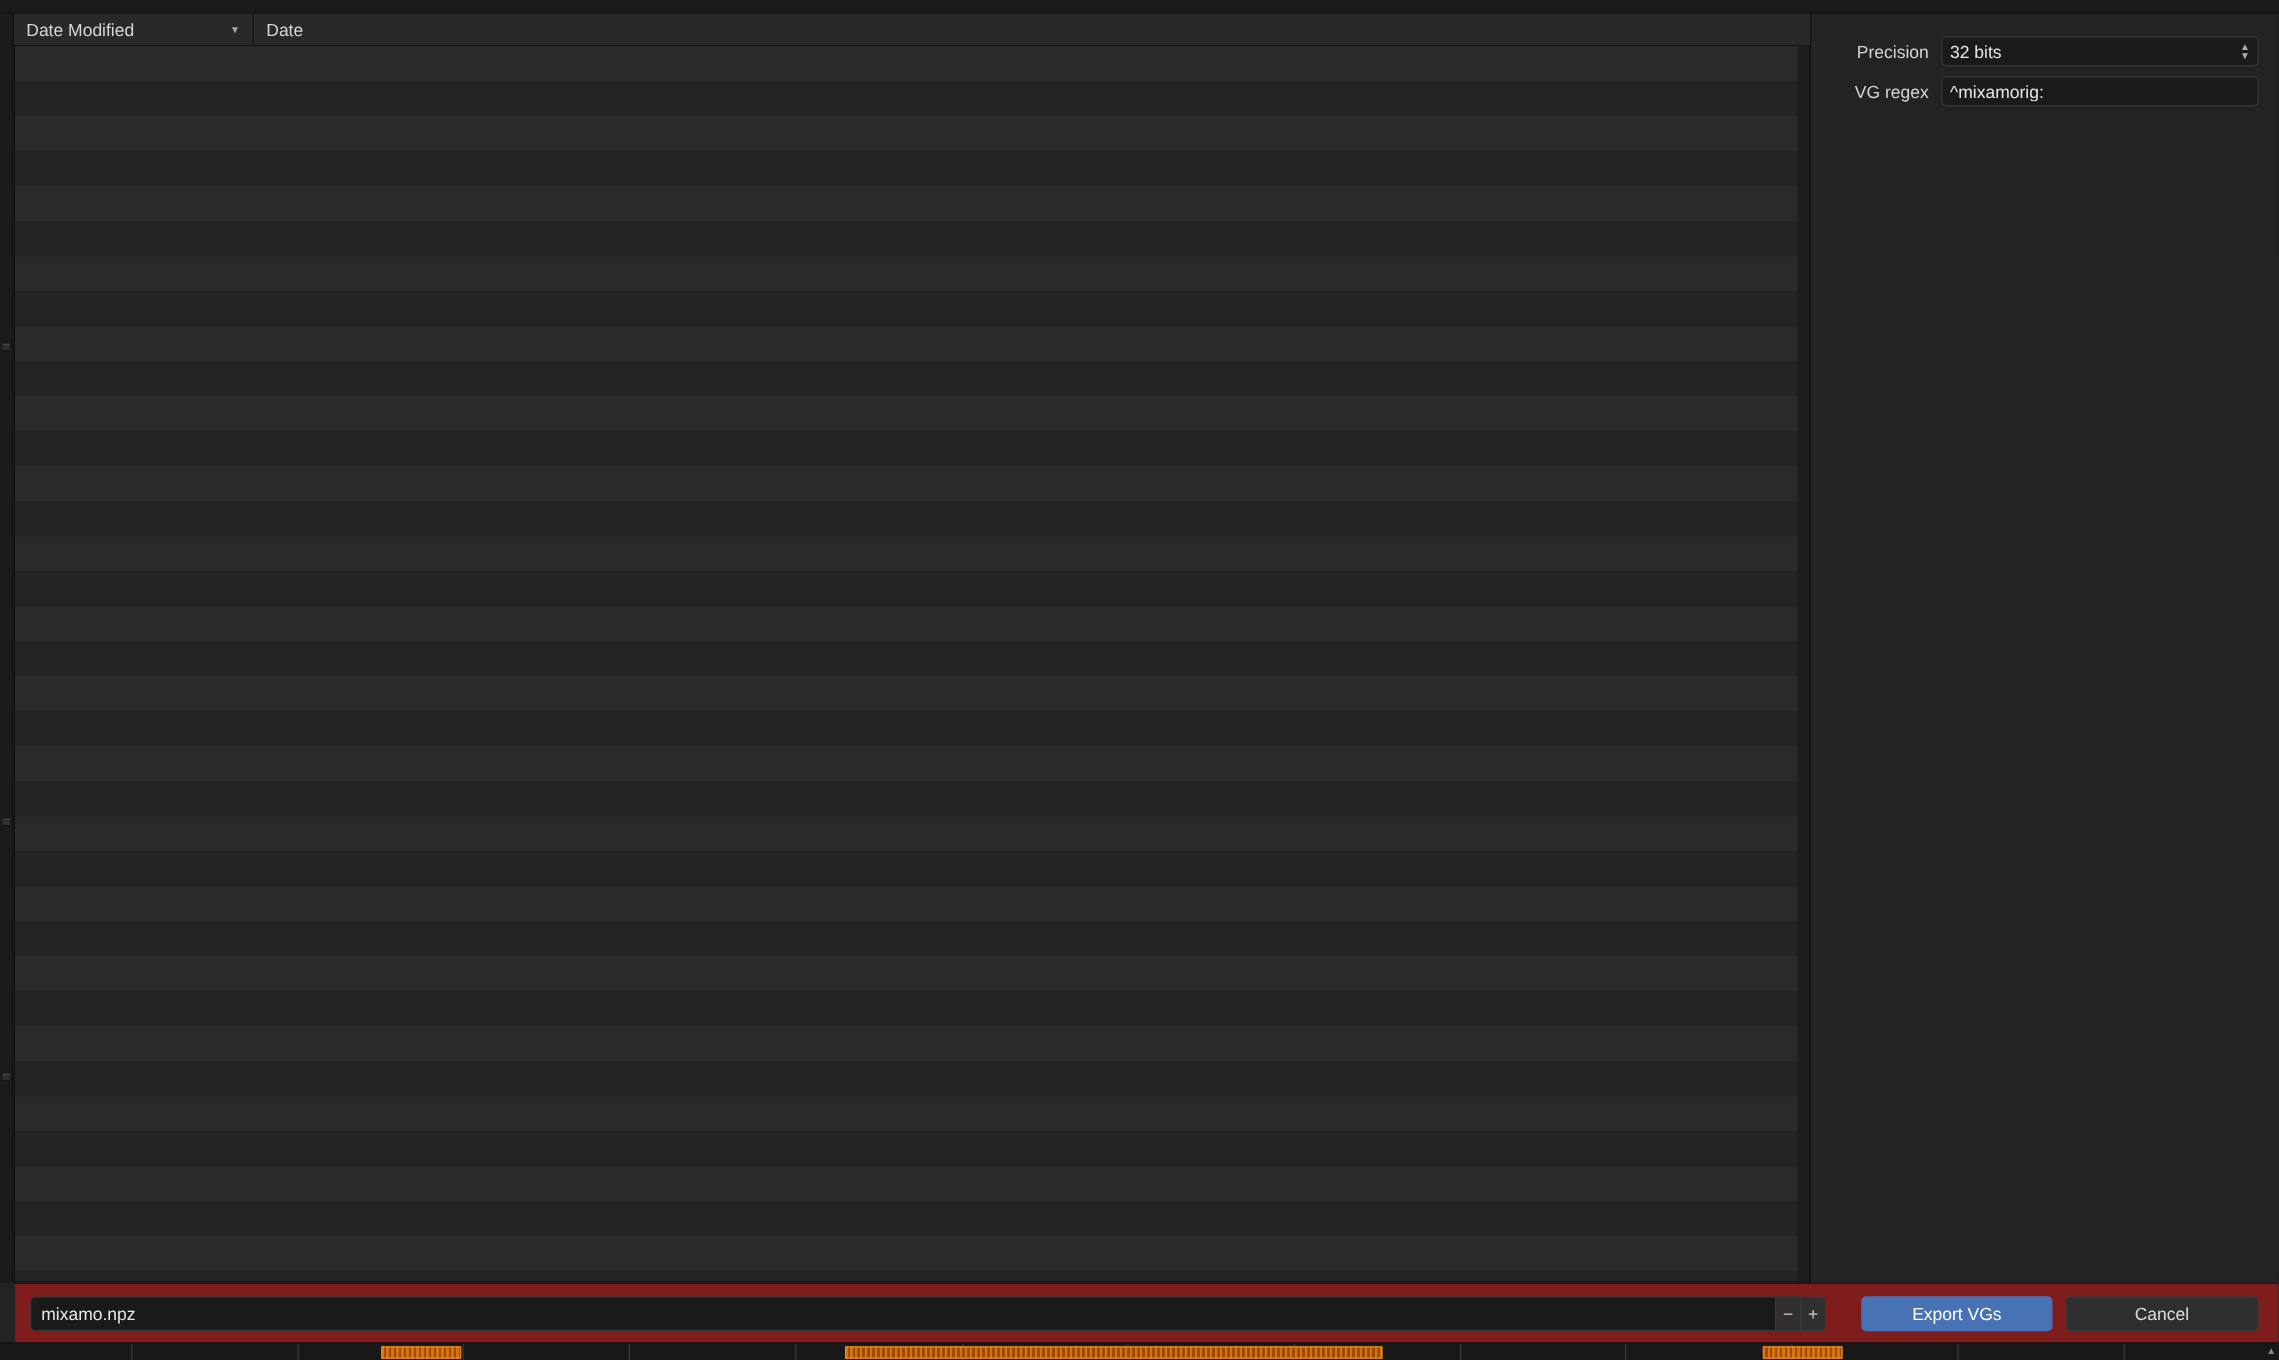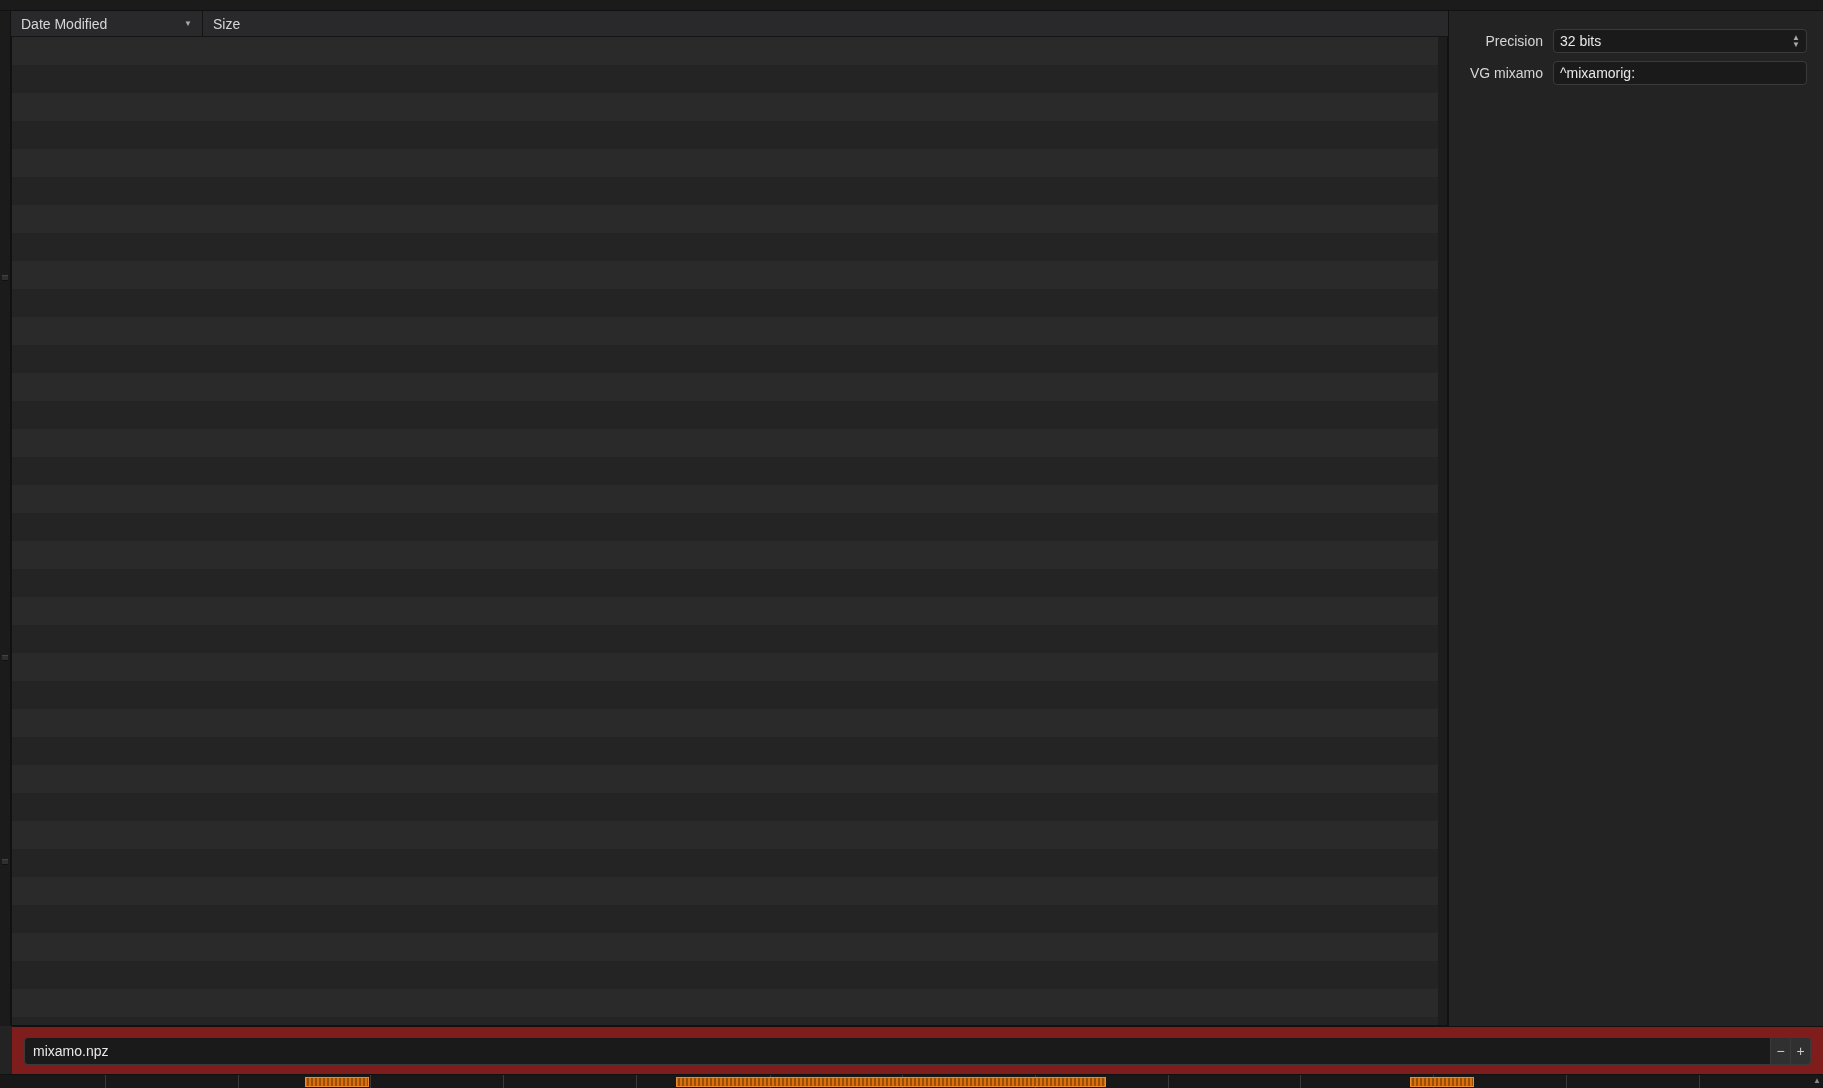--- a/index.html
+++ b/index.html
@@ -284,21 +284,21 @@
       <div class="notch" style="top: 644px;"></div>
       <div class="notch" style="top: 848px;"></div>
     </div>
 
     <div class="browser">
       <div class="col-headers">
         <div class="col col-date">
           <span>Date Modified</span>
           <span class="sort-indicator">▼</span>
         </div>
-        <div class="col col-size">Size</div>
+        <div class="col col-size">Date</div>
       </div>
 
       <div class="file-list">
         <div class="row even"></div>
           <div class="row odd"></div>
         <div class="row even"></div>
           <div class="row odd"></div>
         <div class="row even"></div>
           <div class="row odd"></div>
         <div class="row even"></div>
@@ -341,33 +341,37 @@
         <div class="select">
           <span>32 bits</span>
           <span class="chevrons">
             <span>▲</span>
               <span>▼</span>
           </span>
         </div>
       </div>
 
       <div class="opt-row">
-        <label>VG mixamo</label>
+        <label>VG regex</label>
         <input class="textfield" type="text" value="^mixamorig:" style="">
       </div>
     </div>
   </div>
 
   <div class="footer">
     <div class="left-zone">
       <div class="filename-wrap">
         <input class="filename" type="text" value="mixamo.npz" style="">
         <div class="step minus">−</div>
         <div class="step plus">+</div>
       </div>
+    </div>
+    <div class="right-zone">
+      <button class="pill primary">Export VGs</button>
+      <button class="pill secondary">Cancel</button>
     </div>
   </div>
 
   <div class="timeline-peek">
     <div class="tick" style="left:105px;"></div>
     <div class="tick" style="left:238px;"></div>
     <div class="tick" style="left:370px;"></div>
     <div class="tick" style="left:503px;"></div>
     <div class="tick" style="left:636px;"></div>
     <div class="tick" style="left:770px;"></div>

